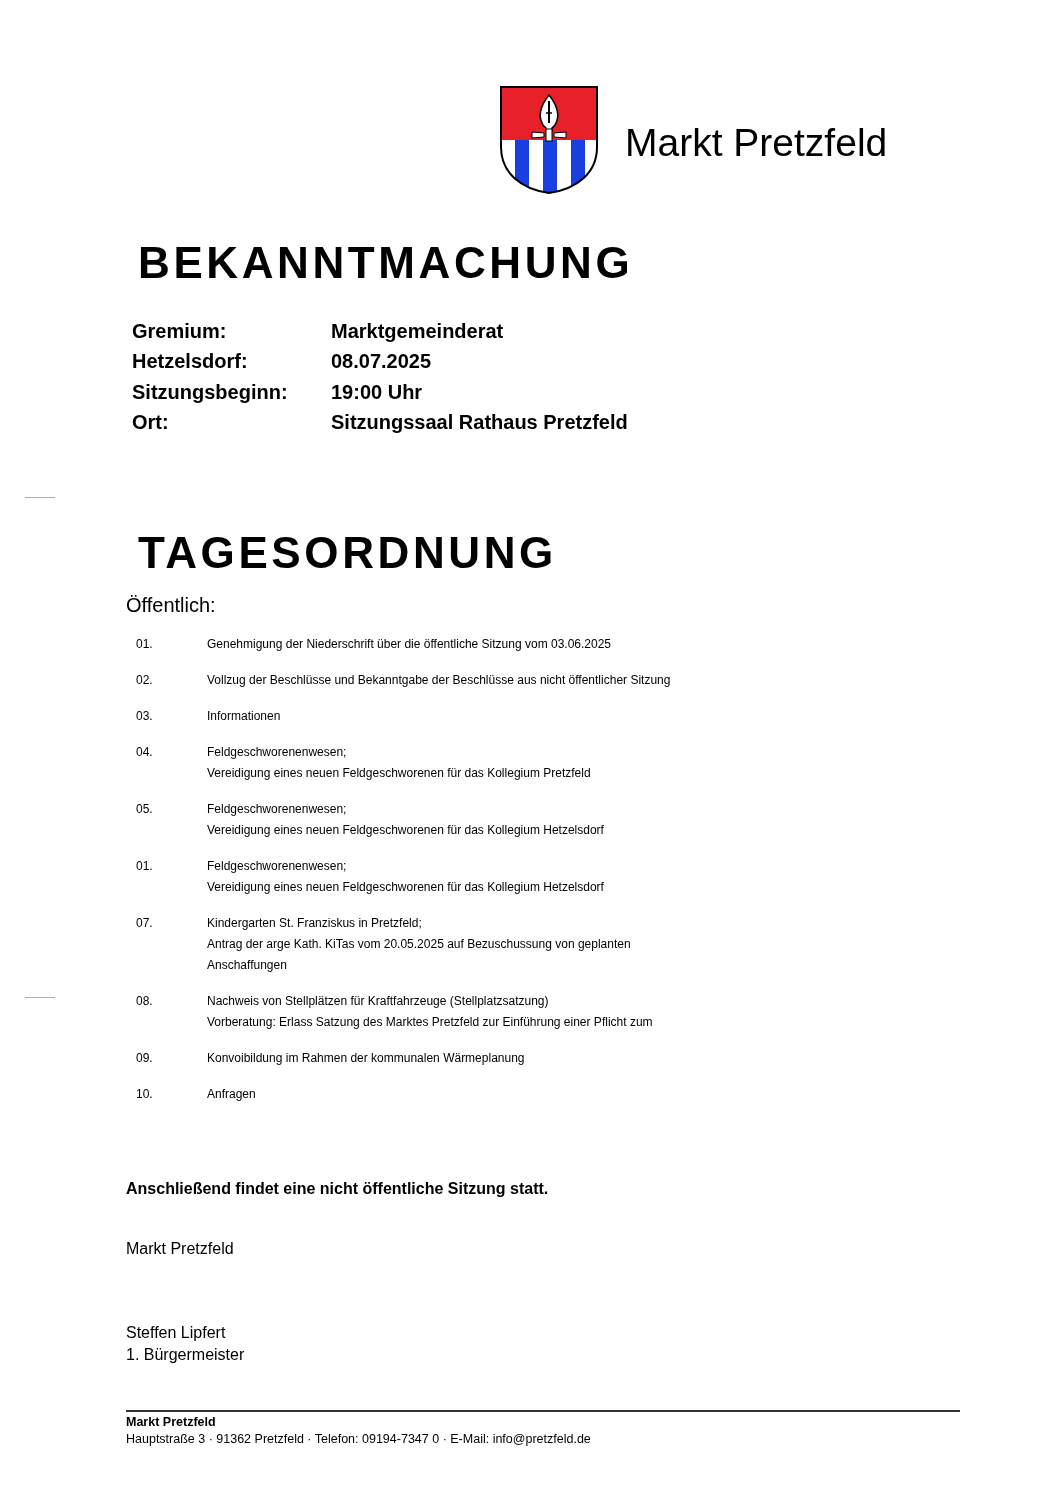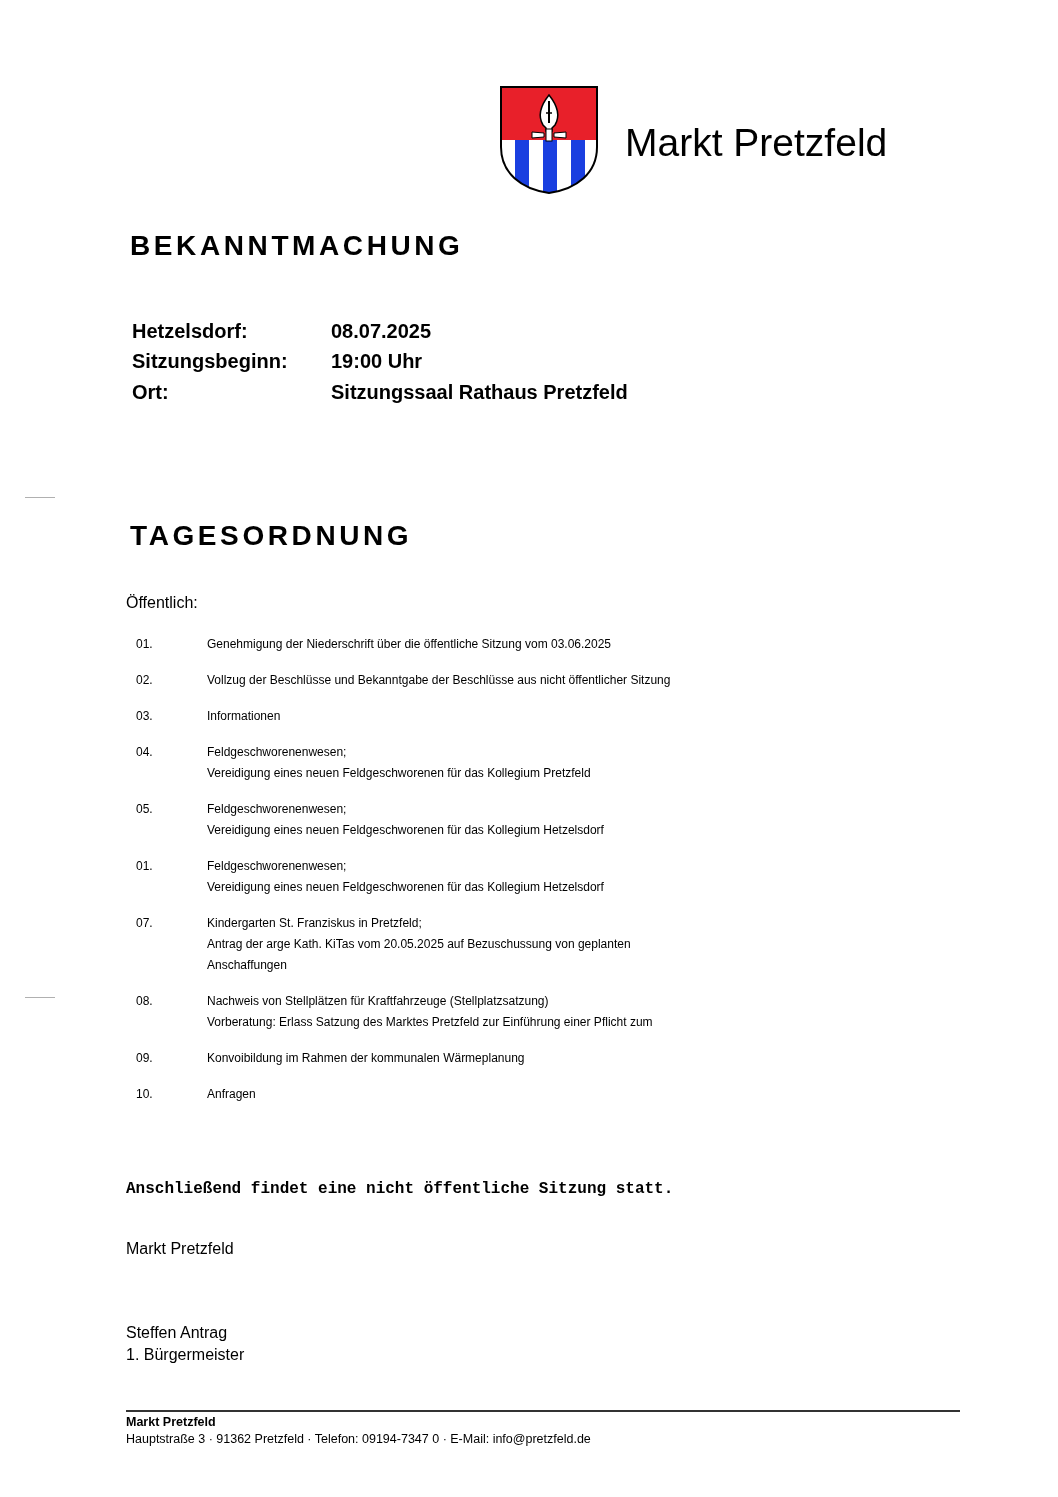--- a/index.html
+++ b/index.html
@@ -42,24 +42,24 @@
     .org-name {
       margin-left: 26px;
       font-size: 39px;
       font-weight: normal;
       letter-spacing: 0px;
       margin-top: 6px;
     }
     .heading {
       position: absolute;
       left: 126px;
-      font-size: 28px;
+      font-size: 44px;
       font-weight: bold;
       letter-spacing: 3.6px;
-      margin: 4px;
+      margin: 12px;
     }
     .heading-1 { top: 226px; }
     .heading-2 { top: 516px; }
 
     .meta-table {
       position: absolute;
       left: 132px;
       top: 316px;
       border-collapse: collapse;
       font-size: 20px;
@@ -69,21 +69,21 @@
       padding: 0;
       height: 30.5px;
       vertical-align: middle;
     }
     .meta-table td.label { width: 199px; }
 
     .section-label {
       position: absolute;
       left: 126px;
       top: 594px;
-      font-size: 16px;
+      font-size: 20px;
     }
     .agenda {
       position: absolute;
       left: 136px;
       top: 634px;
       width: 800px;
       margin: 0;
       padding: 0;
       list-style: none;
       font-size: 12px;
@@ -101,21 +101,20 @@
       flex: 1;
     }
     .agenda .line { display: block; }
 
     .closing {
       position: absolute;
       left: 126px;
       top: 1180px;
       font-size: 16px;
       font-weight: bold;
-      font-family: Liberation Mono, monospace;
     }
     .sign-org {
       position: absolute;
       left: 126px;
       top: 1240px;
       font-size: 16px;
     }
     .signer {
       position: absolute;
       left: 126px;
@@ -174,20 +173,24 @@
       <path d="M33 47 L45 48 L45 52 L33 53 Z" fill="#ffffff" stroke="#000" stroke-width="1"></path>
       <path d="M67 47 L55 48 L55 52 L67 53 Z" fill="#ffffff" stroke="#000" stroke-width="1"></path>
     </svg>
     <div class="org-name">Markt Pretzfeld</div>
   </div>
 
   <h1 class="heading heading-1">BEKANNTMACHUNG</h1>
 
   <table class="meta-table">
     <tbody>
+        <tr>
+      <td class="label">Gremium:</td>
+      <td>Marktgemeinderat</td>
+    </tr>
     <tr>
       <td class="label">Hetzelsdorf:</td>
       <td>08.07.2025</td>
     </tr>
     <tr>
       <td class="label">Sitzungsbeginn:</td>
       <td>19:00 Uhr</td>
     </tr>
     <tr>
       <td class="label">Ort:</td>
@@ -265,21 +268,21 @@
       <span class="num">10.</span>
       <span class="text">
         <span class="line">Anfragen</span>
       </span>
     </li>
   </ol>
 
   <div class="closing">Anschließend findet eine nicht öffentliche Sitzung statt.</div>
   <div class="sign-org">Markt Pretzfeld</div>
   <div class="signer">
-    <div>Steffen Antrag</div>
+    <div>Steffen Lipfert</div>
     <div>1. Bürgermeister</div>
   </div>
 
   <div class="footer-rule"></div>
   <div class="footer">
     <span class="f-title">Markt Pretzfeld</span>
     <span class="f-address">Hauptstraße 3 · 91362 Pretzfeld · Telefon: 09194-7347 0 · E-Mail: info@pretzfeld.de</span>
   </div>
 
 </div>

